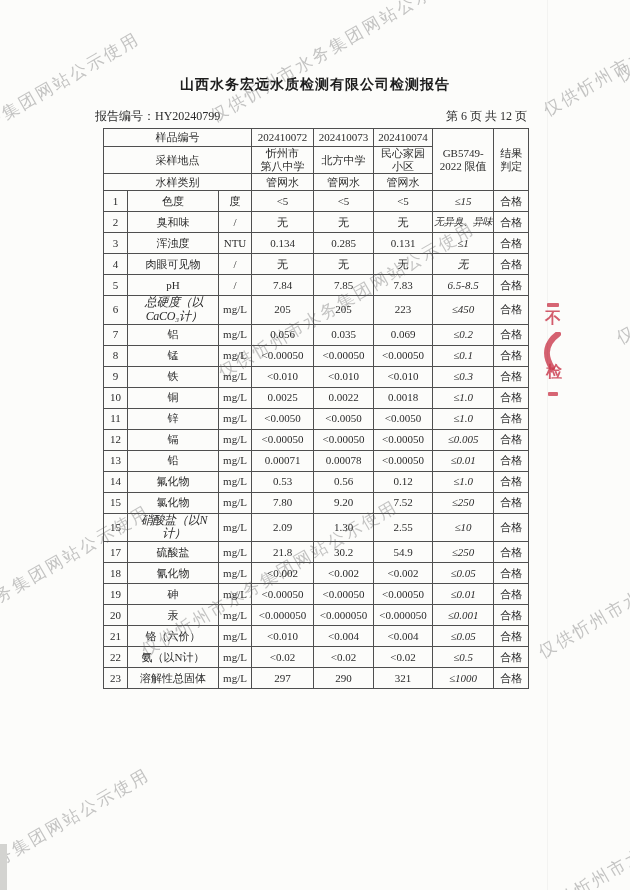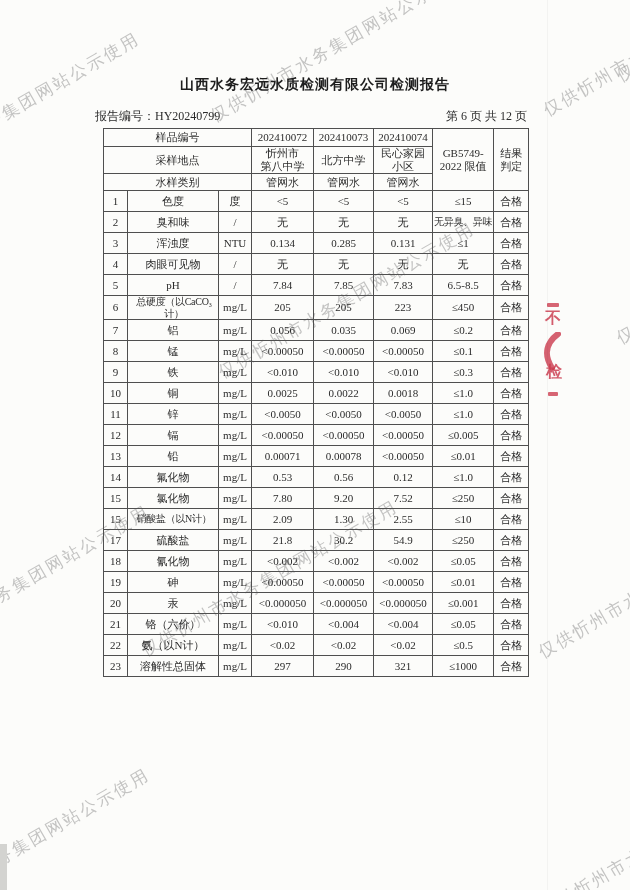--- a/index.html
+++ b/index.html
@@ -45,23 +45,23 @@
     overflow: hidden;
   }
   tr.hr1 td { height: 17px; font-family: Liberation Serif, serif; }
   tr.hr2 td { height: 26px; }
   tr.hr3 td { height: 16px; }
   tr.body-row td { height: 20px; }
   .pre { white-space: pre-line; }
   .lh2 { line-height: 1.9; }
   td.c-no     { font-size: 10.5px; }
   td.c-name   { text-align: left; padding-left: 6px; margin-top: 37px; }
-  td.c-name.long { font-size: 10px; letter-spacing: -0.3px; padding-left: 3px; }
+  td.c-name.long { font-size: 12px; letter-spacing: -0.3px; padding-left: 3px; font-style: italic; }
   td.c-unit   { font-size: 10px; }
-  td.c-limit  { font-size: 10.5px; white-space: nowrap; }
+  td.c-limit  { font-size: 10.5px; white-space: nowrap; font-style: italic; }
   td.c-limit.tiny { font-size: 10px; letter-spacing: -0.3px; }
   td.c-result { font-size: 10.5px; }
   
   .stamp-piece { position: absolute; pointer-events: none; }
   .stamp-bar { background: #cb3a4d; opacity: 0.78; border-radius: 1px; }
   .stamp-char {
     color: #cb3a4d; opacity: 0.82; font-weight: bold;
     font-size: 16px; line-height: 1;
   }
   

